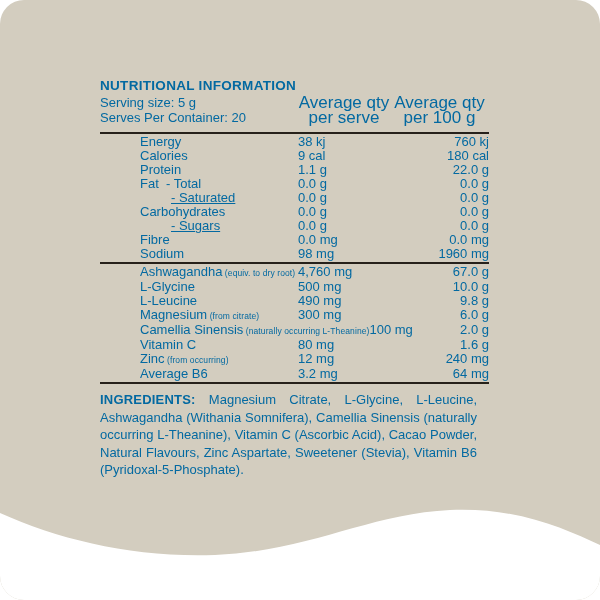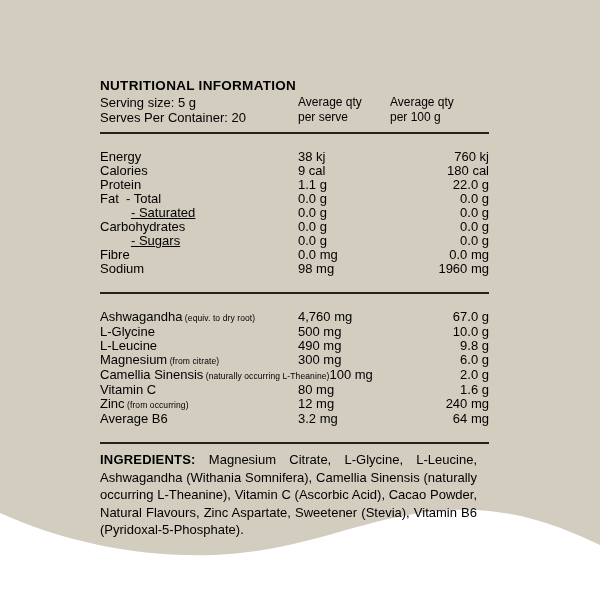--- a/index.html
+++ b/index.html
@@ -2,32 +2,33 @@
 <html><head>
 <meta charset="utf-8">
 <style>
   html,body{margin:0;padding:0;}
   .stage{
     position:relative;
     width:600px;height:600px;
     background:#d3cdbf;
     overflow:hidden;
     font-family:"Liberation Sans","DejaVu Sans",sans-serif;
-    color:#000000;
+    color:#0369a1;
+    border-radius:24px;
   }
   .wave{position:absolute;left:0;bottom:0;width:600px;height:100px;display:block;}
   .panel{position:absolute;left:100px;top:78px;width:389px;}
   .title{font-size:13.5px;font-weight:bold;letter-spacing:.3px;margin:0;}
   .head{display:flex;align-items:flex-end;margin-top:2px;}
   .serving{flex:1;font-size:13px;line-height:15px;}
-  .colhead{font-size:12px;line-height:15px;text-align:left;}
+  .colhead{font-size:17px;line-height:15px;text-align:center;}
   .colhead.c1{width:92px;}
   .colhead.c2{width:99px;}
   .rule{height:2px;background:#26211a;border:0;margin:7px 0 0 0;}
-  .tbl{padding:16px 0;font-size:13px;}
+  .tbl{padding:1px 0;font-size:13px;margin-left:40px;}
   .row{display:flex;line-height:14px;align-items:baseline;}
   .row .nm{flex:1;white-space:nowrap;}
   .row.indent .nm{padding-left:31px;text-decoration:underline;}
   .row .note{font-size:8.5px;letter-spacing:.1px;}
   .row .v1{width:92px;text-align:left;}
   .row .v2{width:99px;text-align:right;}
   .ingredients{
     margin:7px 12px 0 0;
     font-size:13px;line-height:17.5px;
     text-align:justify;

